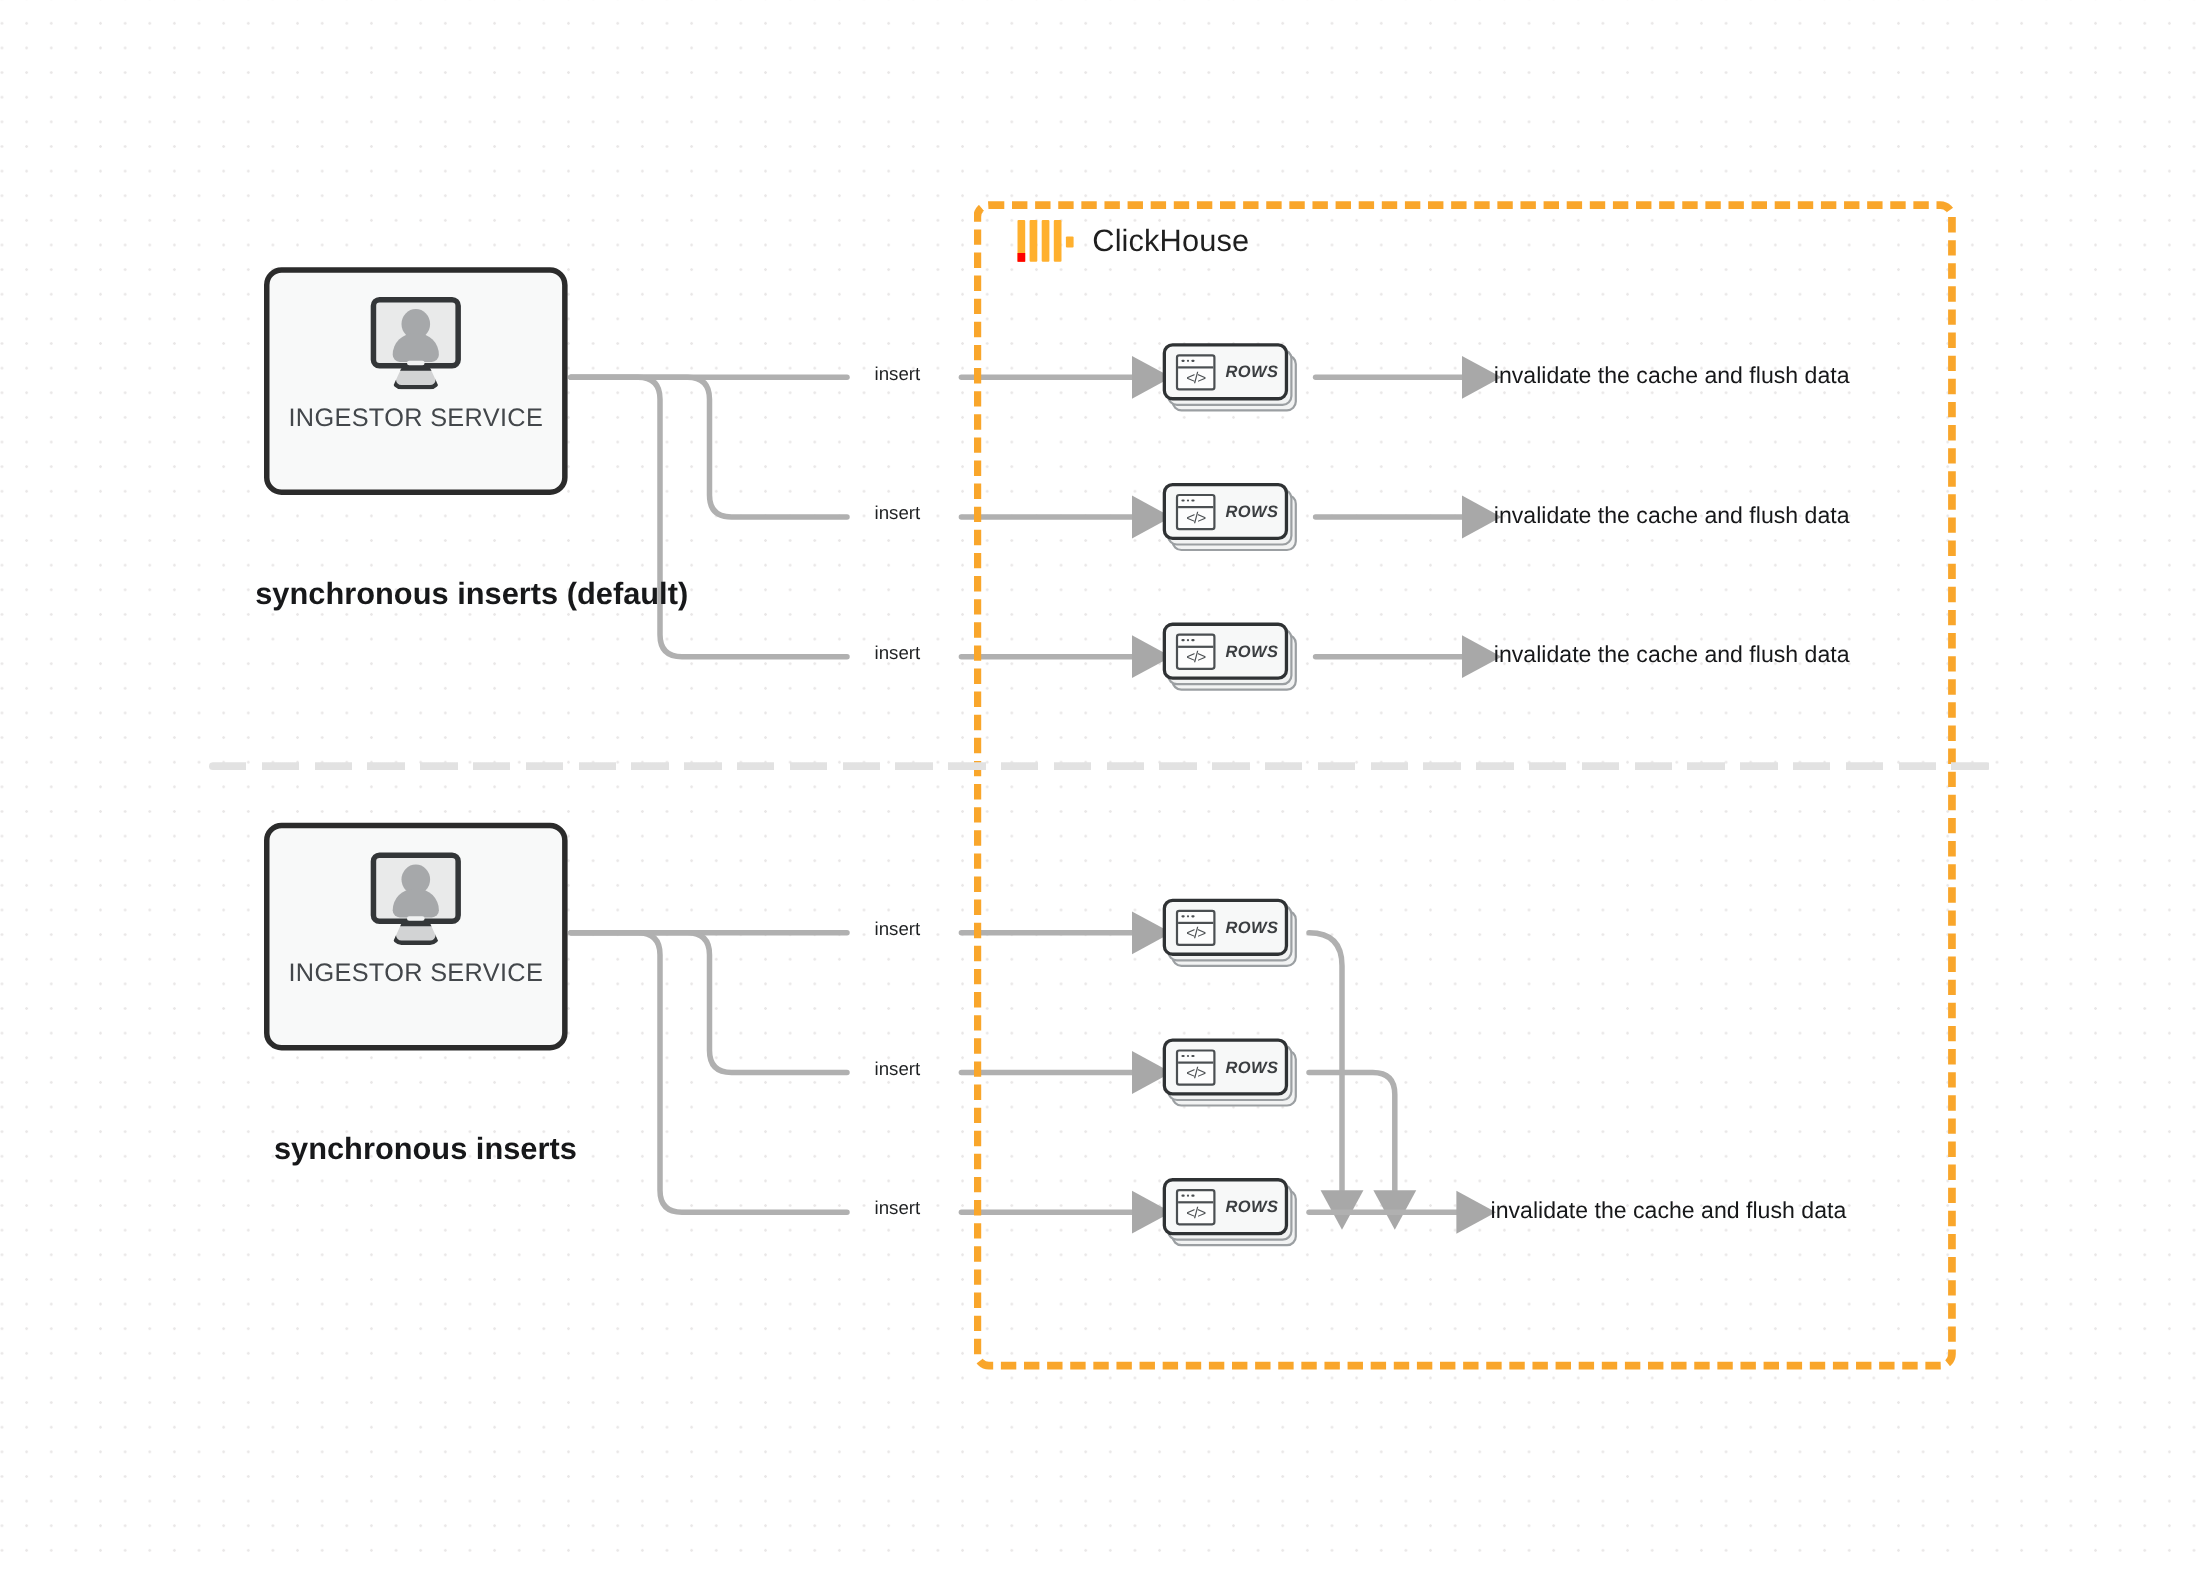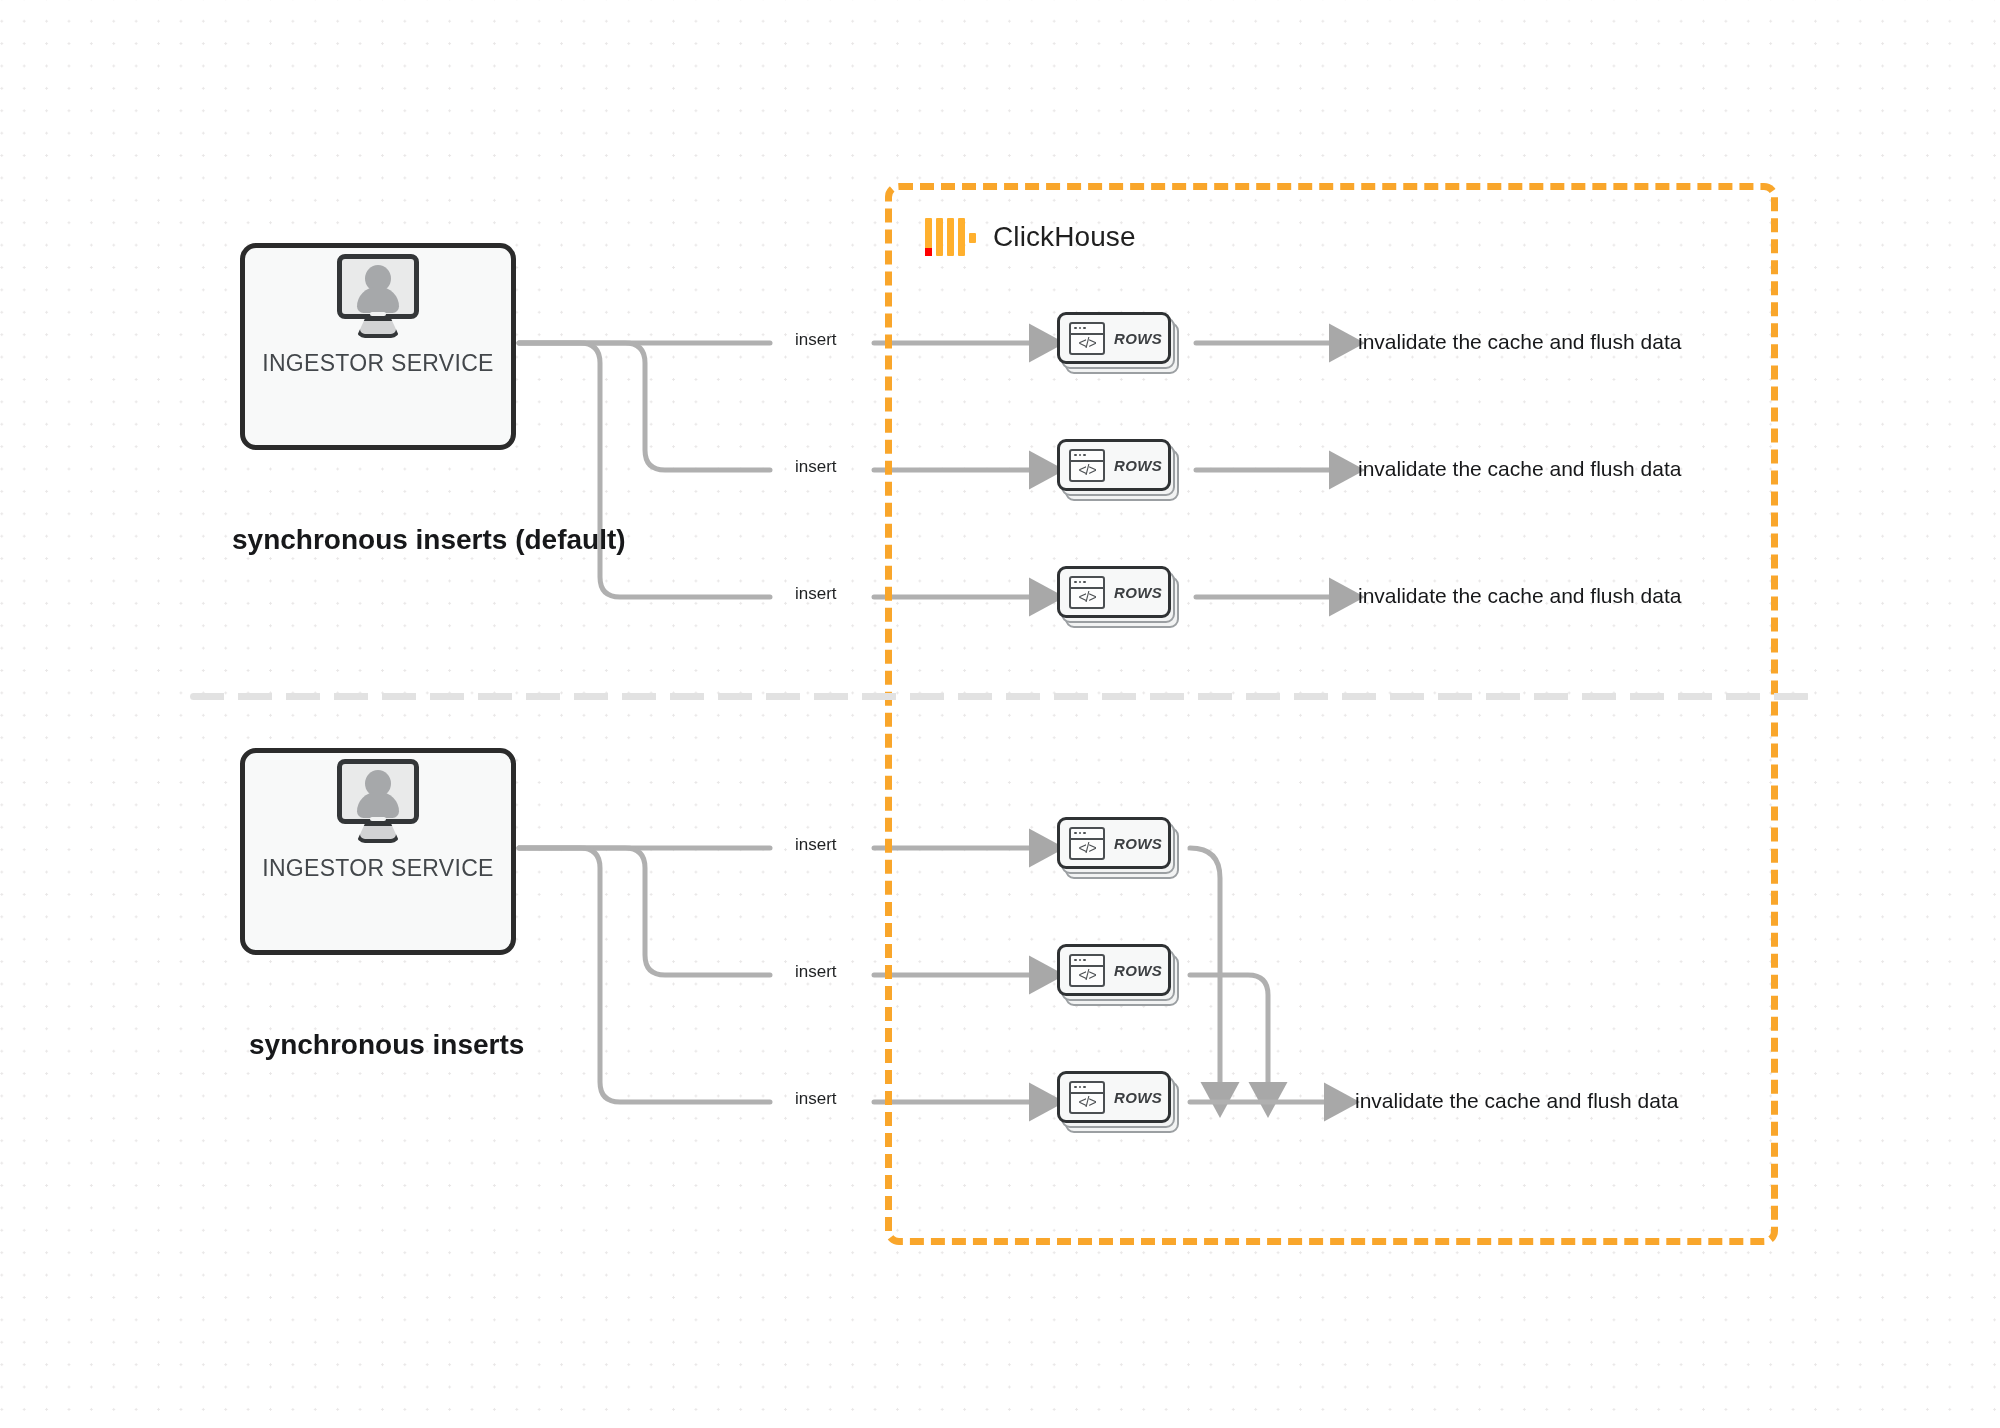--- a/index.html
+++ b/index.html
@@ -37,21 +37,21 @@
     height: 1062px;
     border: 7px dashed #f9a62b;
     border-radius: 14px;
     box-sizing: border-box;
   }
 
   
   .ch-brand {
     position: absolute;
     left: 925px;
-    top: 218px;
+    top: 200px;
     display: flex;
     align-items: center;
     gap: 18px;
   }
   .ch-logo {
     position: relative;
     width: 50px;
     height: 38px;
   }
   .ch-logo .bar {
@@ -95,21 +95,21 @@
     width: 276px;
     height: 207px;
     background: #f8f9f9;
     border: 5px solid #2b2b2b;
     border-radius: 16px;
     box-sizing: border-box;
     display: flex;
     flex-direction: column;
     align-items: center;
     justify-content: flex-start;
-    padding-top: 6px;
+    padding-top: 22px;
     text-align: center;
   }
   .ingestor .caption {
     margin-top: 10px;
     font-size: 23px;
     color: #43474b;
     letter-spacing: 0.3px;
   }
 
   

